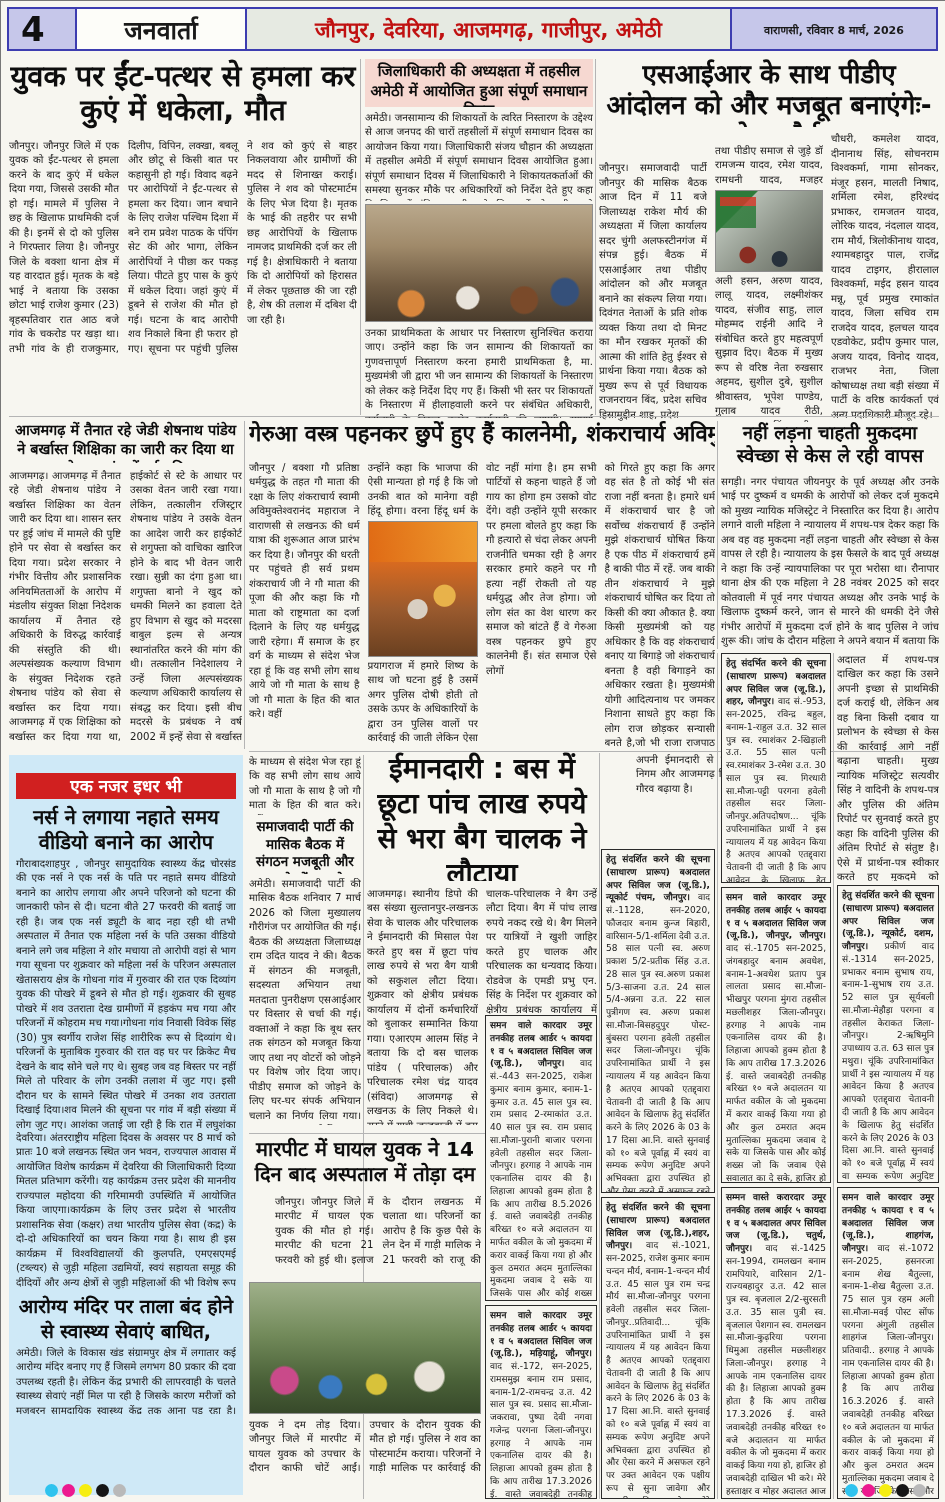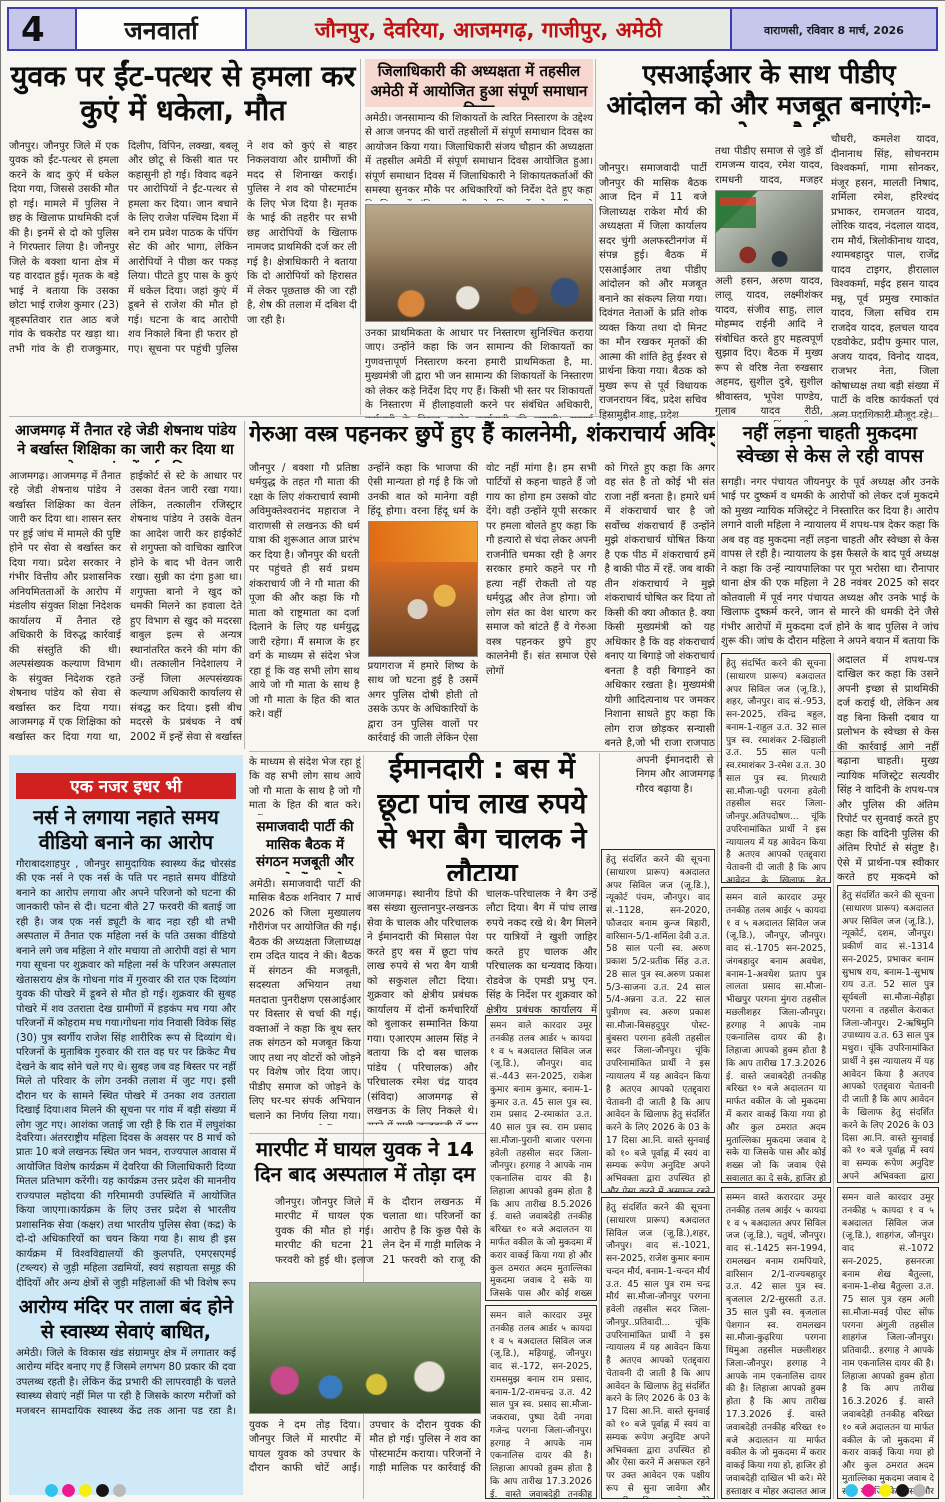--- a/index.html
+++ b/index.html
@@ -54,21 +54,21 @@
      radial-gradient(circle at 55% 78%, #d8c23a 0 6%, transparent 7%),
      radial-gradient(circle at 78% 72%, #e8e2d8 0 7%, transparent 8%),
      linear-gradient(180deg,#9fb08a 0%,#728a5a 40%,#4a6138 75%,#37492a 100%);}
   
   .cyanbox{background:#cfe9f7;box-sizing:border-box;padding:18px 7px;}
   .redbanner{background:#d12020;color:#ffffff;font-weight:bold;font-size:17px;
              text-align:center;line-height:26px;height:26px;}
   
   .notice{border:1px solid #2a2a2a;box-sizing:border-box;padding:3px 4px;
           font-size:9px;line-height:1.42;text-align:justify;overflow:hidden;background:#f7f6f0;}
-  .notice .nh{font-weight:normal;margin-top:10px;}
+  .notice .nh{font-weight:bold;margin-top:10px;}
   
   .dots{display:flex;gap:4px;}
   .dot{width:13px;height:13px;border-radius:50%;}
   .pinkhead{background:#f6d8d1;}
 </style>
 </head>
 <body>
 
 <div class="page">
 

